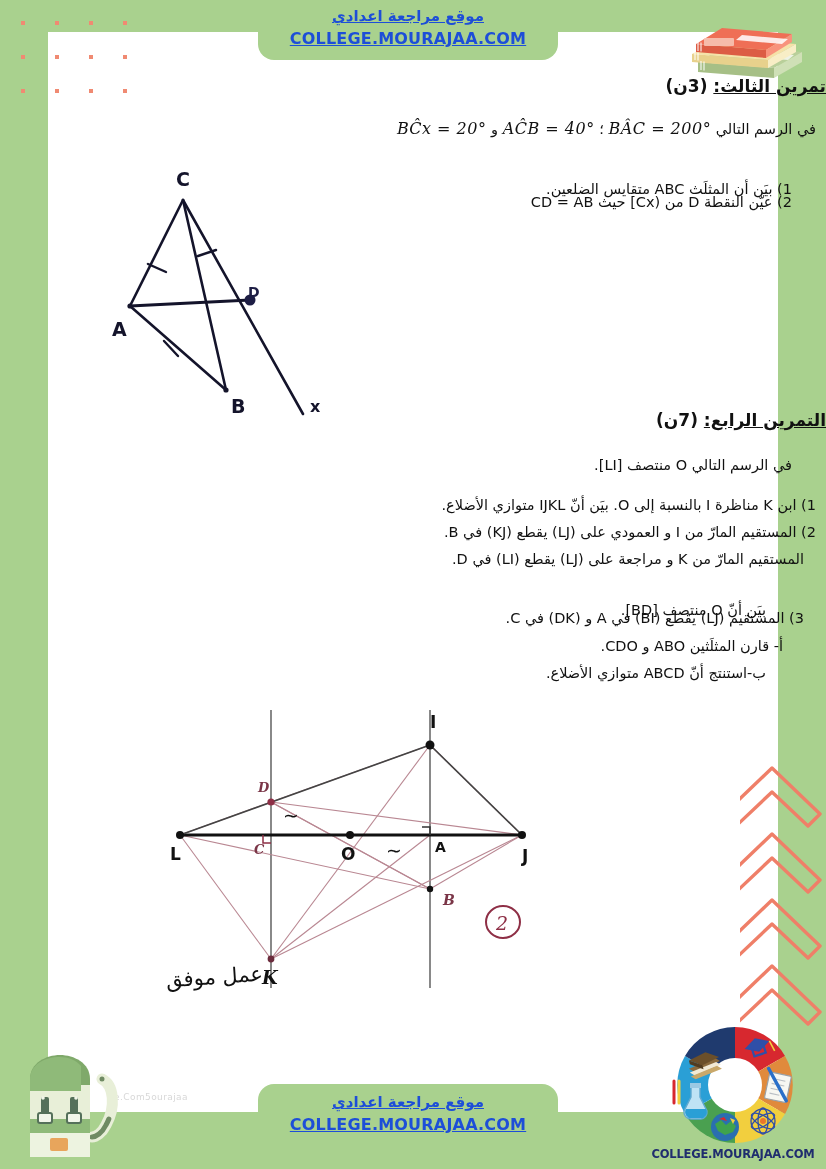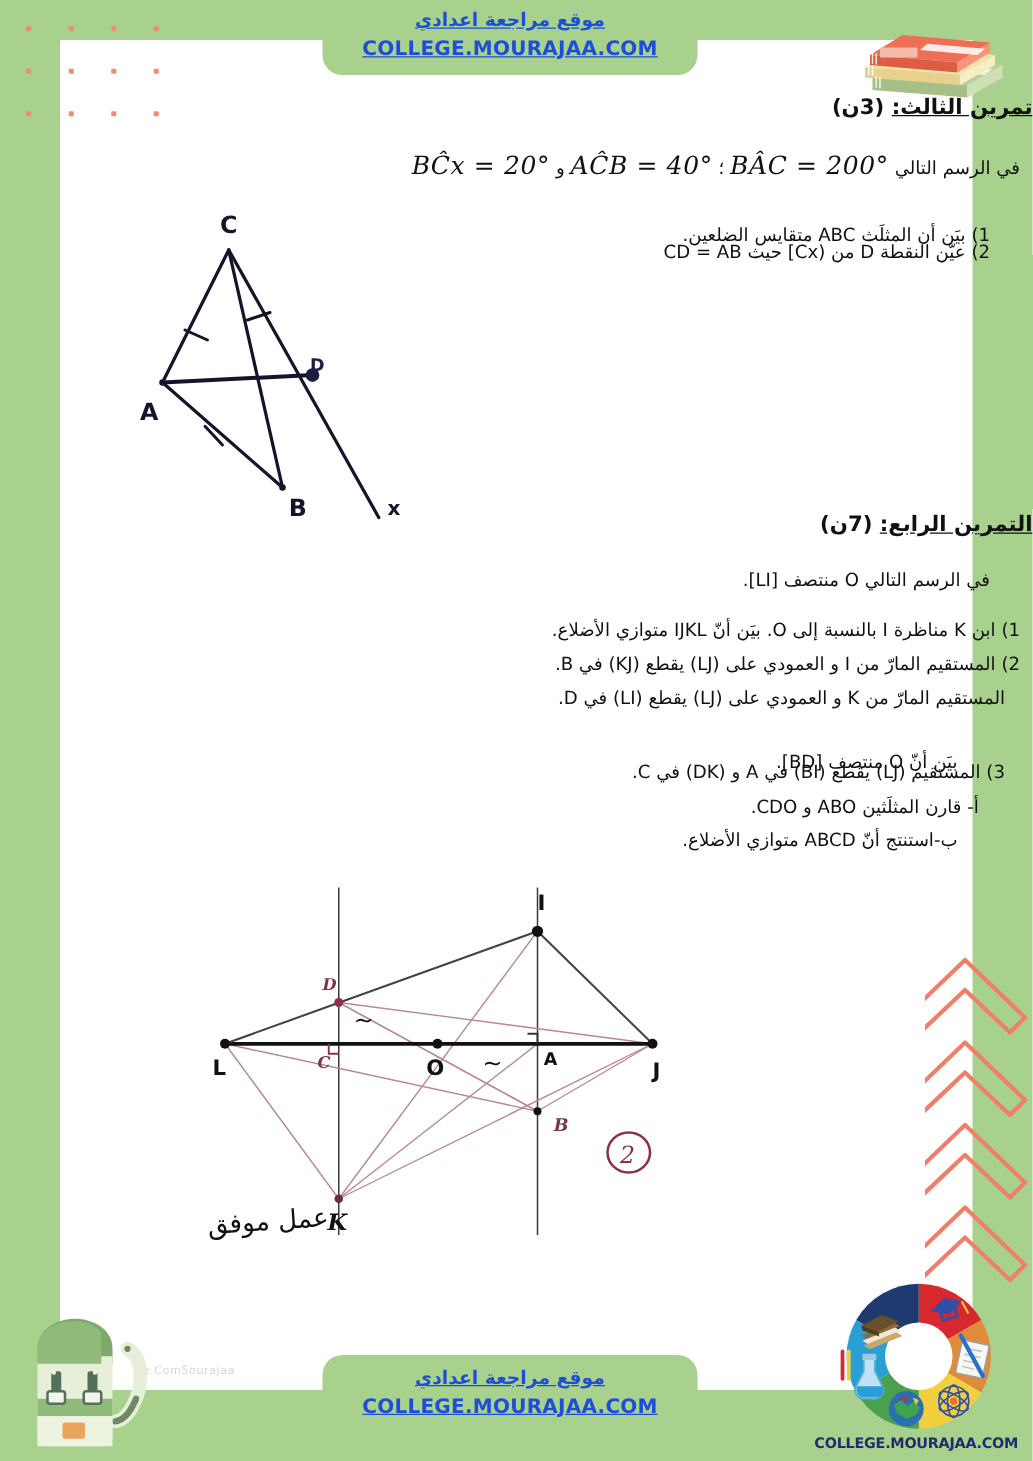--- a/index.html
+++ b/index.html
@@ -109,21 +109,21 @@
     direction: rtl;
     text-align: right;
     font-size: 14.5px;
     color: #111;
     white-space: nowrap;
     line-height: 1.5;
   }
   .math {
     font-family: "DejaVu Serif", "Liberation Serif", serif;
     font-style: italic;
-    font-size: 20px;
+    font-size: 16px;
     letter-spacing: .5px;
   }
 
   .fig { position: absolute; }
 
   .hand-note {
     position: absolute;
     direction: rtl;
     font-size: 21px;
     color: #111;
@@ -236,21 +236,21 @@
   </svg>
 
   <div class="ex-title" style="right:18px; top:350px;">
     <span class="t-main">التمرين الرابع:</span>
     <span>(7ن)</span>
   </div>
 
   <div class="ex-line" style="right:52px; top:395px;">في الرسم التالي O منتصف [LI].</div>
   <div class="ex-line" style="right:28px; top:435px;">1) ابن K مناظرة I بالنسبة إلى O. بيَن أنّ IJKL متوازي الأضلاع.</div>
   <div class="ex-line" style="right:28px; top:462px;">2) المستقيم المارّ من I و العمودي على (LJ) يقطع (KJ) في B.</div>
-  <div class="ex-line" style="right:40px; top:489px;">المستقيم المارّ من K و العمودي على (LJ) يقطع (LI) في D.</div>
+  <div class="ex-line" style="right:40px; top:489px;">المستقيم المارّ من K و مراجعة على (LJ) يقطع (LI) في D.</div>
   <div class="ex-line" style="right:78px; top:540px;">بيَن أنّ O منتصف [BD].</div>
   <div class="ex-line" style="right:40px; top:548px;">3) المستقيم (LJ) يقطع (BI) في A و (DK) في C.</div>
   <div class="ex-line" style="right:61px; top:576px;">أ-  قارن المثلَثين ABO و CDO.</div>
   <div class="ex-line" style="right:78px; top:603px;">ب-استنتج أنّ ABCD متوازي الأضلاع.</div>
 
   <svg class="fig" style="left:110px; top:640px; width:400px; height:290px;" viewBox="0 0 400 290">
 
     <g stroke="#3a3a3a" stroke-width="1.2" fill="none">
       <path d="M113 10 L113 288"></path>
       <path d="M272 10 L272 288"></path>

